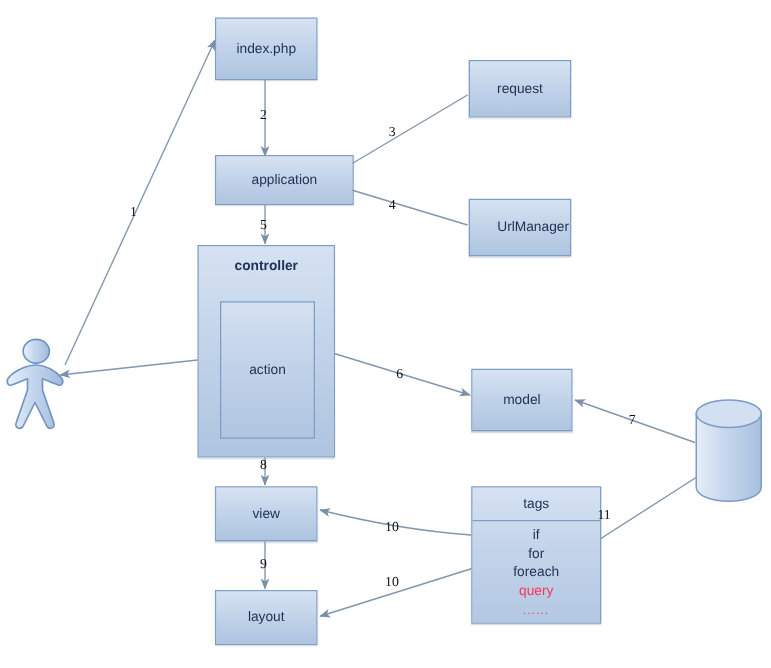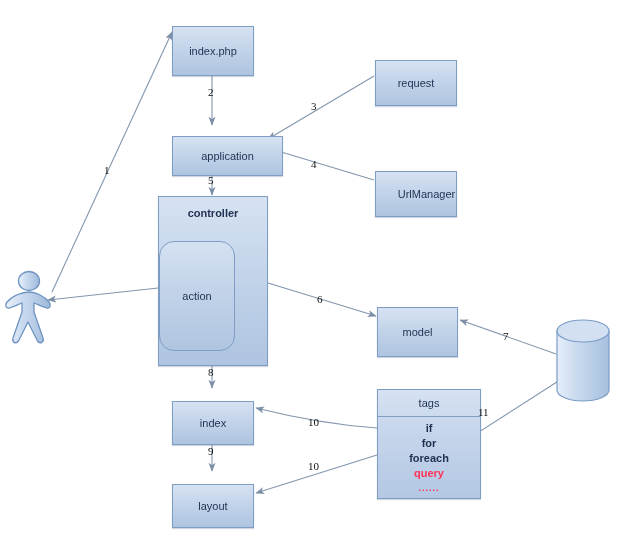--- a/index.html
+++ b/index.html
@@ -10,21 +10,20 @@
   .node{
     position:absolute;
     box-sizing:border-box;
     border:1px solid #7e9dc4;
     background:linear-gradient(180deg,#d6e2f2 0%,#c3d4ea 45%,#aec4e0 100%);
     color:#1f3050;
     font-size:11px;
     display:flex;align-items:center;justify-content:center;
     text-align:center;
     box-shadow:0 1px 1px rgba(120,140,170,0.35);
-    margin-top:12px;
   }
   .node-label{pointer-events:none;}
 
   #controller{
     position:absolute;
     box-sizing:border-box;
     border:1px solid #7e9dc4;
     background:linear-gradient(180deg,#d6e2f2 0%,#c3d4ea 45%,#aec4e0 100%);
     box-shadow:0 1px 1px rgba(120,140,170,0.35);
   }
@@ -46,21 +45,21 @@
     box-sizing:border-box;
     border:1px solid #7e9dc4;
     background:linear-gradient(180deg,#d6e2f2 0%,#c5d5eb 40%,#b4c8e3 100%);
     box-shadow:0 1px 1px rgba(120,140,170,0.35);
   }
   #tags .tags-head{
     height:26px;line-height:26px;text-align:center;font-size:11px;color:#1f3050;
     border-bottom:1px solid #7e9dc4;
   }
   #tags .tags-body{
-    padding-top:4px;text-align:center;font-size:11px;color:#1f3050;line-height:15px;font-weight:bold;
+    padding-top:4px;text-align:center;font-size:11px;color:#1f3050;line-height:15px;
   }
   #tags .tag-query{color:#ff3355;}
   #tags .tag-dots{color:#ff3355;font-size:9px;letter-spacing:1px;}
 
   .wire-num{
     position:absolute;font-size:11px;color:#111;
     font-family:"Liberation Serif",serif;
   }
 </style>
 </head>
@@ -135,31 +134,31 @@
   <div class="node" id="request" style="left:375px;top:48px;width:82px;height:46px;">
     <span class="node-label">request</span>
   </div>
 
   <div class="node" id="urlmanager" style="left:375px;top:159px;width:82px;height:46px;padding-left:21px;">
     <span class="node-label">UrlManager</span>
   </div>
 
   <div id="controller" style="left:158px;top:196px;width:110px;height:170px;">
     <div class="ctrl-title">controller</div>
-    <div id="action" style="left:0;top:44px;width:76px;height:110px;border-radius:15px;">
+    <div id="action" style="left:17px;top:44px;width:76px;height:110px;">
       <span class="node-label">action</span>
     </div>
   </div>
 
   <div class="node" id="model" style="left:377px;top:295px;width:81px;height:50px;">
     <span class="node-label">model</span>
   </div>
 
   <div class="node" id="view" style="left:172px;top:389px;width:82px;height:44px;">
-    <span class="node-label">index</span>
+    <span class="node-label">view</span>
   </div>
 
   <div class="node" id="layout" style="left:172px;top:472px;width:82px;height:44px;">
     <span class="node-label">layout</span>
   </div>
 
   <div id="tags" style="left:377px;top:389px;width:104px;height:110px;">
     <div class="tags-head">tags</div>
     <div class="tags-body">
       <div>if</div>

